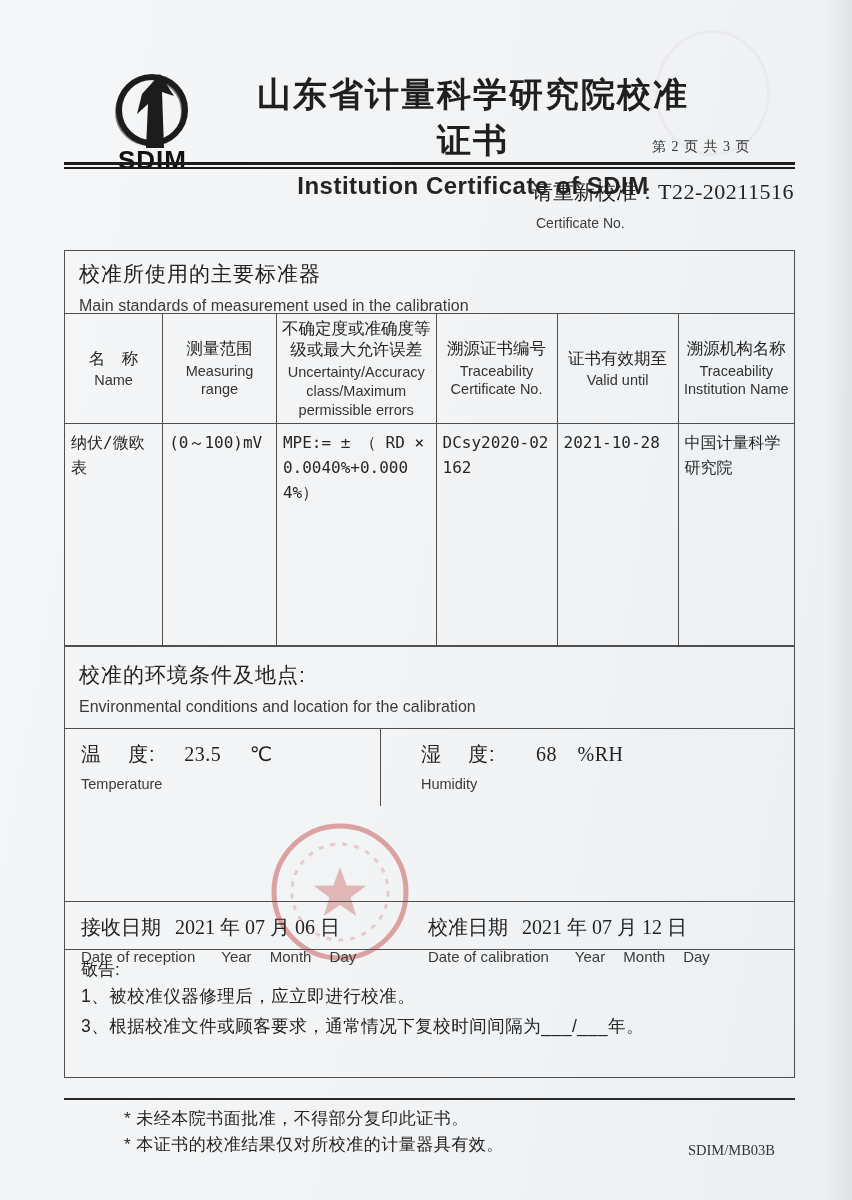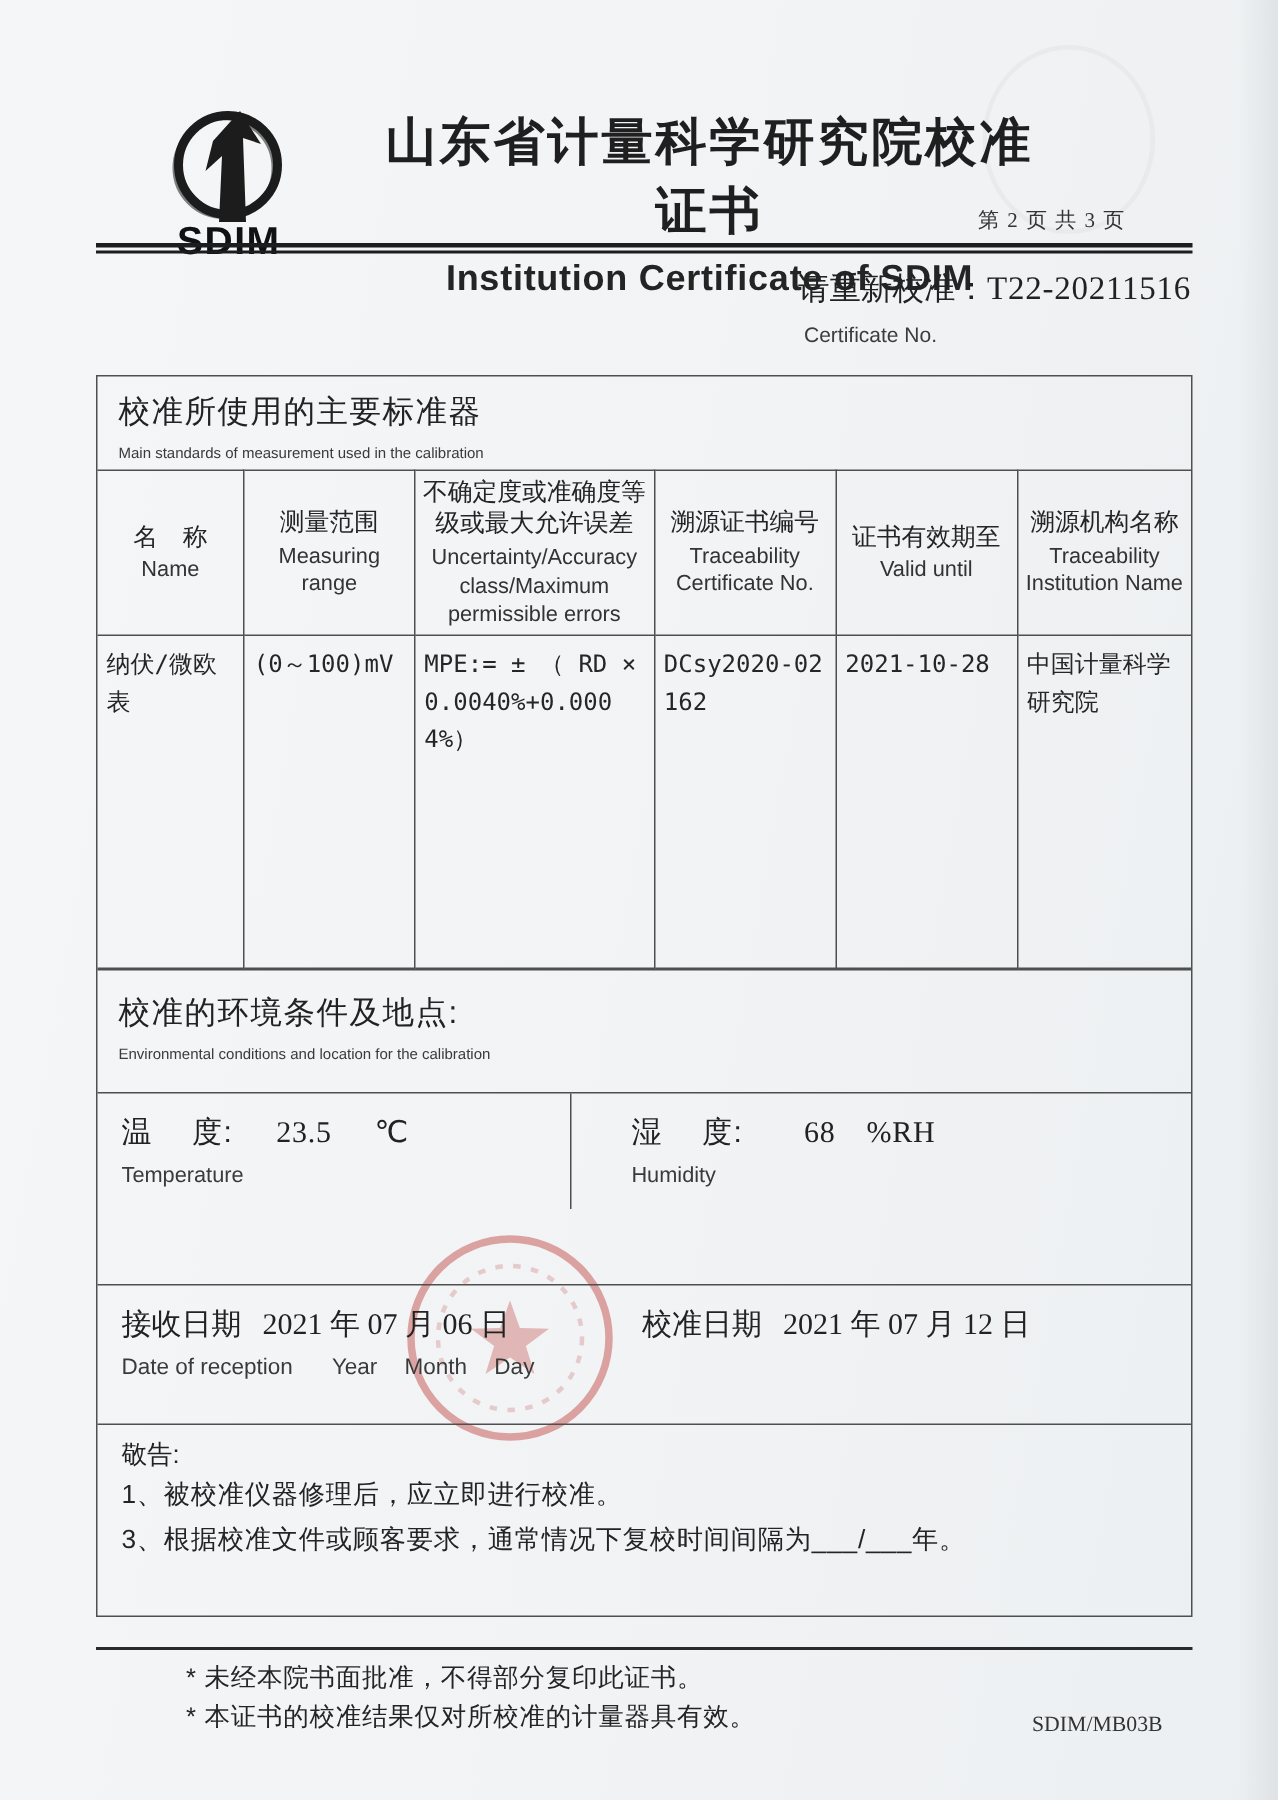--- a/index.html
+++ b/index.html
@@ -24,21 +24,21 @@
   .cert-no { position:absolute; left:532px; top:178px; }
   .cert-line { font-size:21px; color:#222; }
   .cert-line .val { font-family:"Liberation Serif","DejaVu Serif",serif; font-size:22px; letter-spacing:0.5px; }
   .cert-sub { margin-top:9px; margin-left:4px; font-size:14px; color:#3c3c3c; }
 
   
   .main-box { position:absolute; left:64px; top:250px; width:731px; height:828px;
               border:1.5px solid #4f4f4f; }
   .abs { position:absolute; left:0; right:0; }
   .sec-title-cn { font-size:21px; color:#222; letter-spacing:1px; }
-  .sec-title-en { margin-top:9px; font-size:10px; color:#3a3a3a; }
+  .sec-title-en { margin-top:9px; font-size:16px; color:#3a3a3a; }
 
   .sec-standards { top:0; height:62px; padding:9px 14px; }
 
   .std-table-wrap { top:62px; height:333px; }
   table.std { width:100%; height:100%; border-collapse:collapse; table-layout:fixed; }
   table.std th, table.std td { border:1px solid #4f4f4f; }
   table.std th:first-child, table.std td:first-child { border-left:none; }
   table.std th:last-child,  table.std td:last-child  { border-right:none; }
   table.std thead tr { height:93px; }
   table.std th { font-weight:400; vertical-align:middle; padding:4px 3px;
@@ -46,21 +46,21 @@
   table.std th .en { font-size:14.5px; color:#333; margin-top:2px; }
   table.std td { vertical-align:top; padding:7px 6px; font-size:16px; line-height:1.55;
                  font-family:"DejaVu Sans Mono","Liberation Mono",monospace;
                  word-break:break-all; color:#262626; }
 
   .sec-env { top:395px; height:82px; border-top:1px solid #4f4f4f; padding:14px 14px; }
 
   .split-row { display:flex; }
   .row-temp   { top:477px; height:78px; border-top:1px solid #4f4f4f; }
   .row-others { top:555px; height:62px; border-top:1px solid #4f4f4f; }
-  .row-dates  { top:605px; height:81px; border-top:1px solid #4f4f4f; }
+  .row-dates  { top:650px; height:81px; border-top:1px solid #4f4f4f; }
   .cell-l { width:43.2%; padding:12px 8px 0 16px; }
   .cell-r { width:56.8%; padding:12px 8px 0 40px; border-left:1px solid #4f4f4f; }
   .row-dates .cell-r { border-left:none; padding-left:48px; }
   .row-dates .cell-l { padding-left:16px; }
   .field-line { font-size:20px; color:#222; letter-spacing:1px; white-space:nowrap; }
   .field-line .gap { display:inline-block; width:26px; }
   .field-line .val { font-family:"Liberation Serif","DejaVu Serif",serif; letter-spacing:0.5px; }
   .field-sub { margin-top:8px; font-size:14.5px; color:#3a3a3a; letter-spacing:0; }
   .date-line { font-size:20px; color:#222; white-space:nowrap; }
   .date-line .dt { font-family:"Liberation Serif","DejaVu Serif",serif; margin-left:14px; }
@@ -210,20 +210,23 @@
           <span>接收日期</span><span class="dt">2021 年 07 月 06 日</span>
         </div>
         <div class="date-sub">
           <span>Date of reception</span><span class="units">Year Month Day</span>
         </div>
       </div>
       <div class="cell-r">
         <div class="date-line">
           <span>校准日期</span><span class="dt">2021 年 07 月 12 日</span>
         </div>
+        <div class="date-sub">
+          <span>Date of calibration</span><span class="units">Year Month Day</span>
+        </div>
       </div>
     </div>
 
     <div class="abs sec-notice">
       <div class="notice-title">敬告:</div>
       <div class="notice-item">1、被校准仪器修理后，应立即进行校准。</div>
       <div class="notice-item">3、根据校准文件或顾客要求，通常情况下复校时间间隔为___/___年。</div>
     </div>
   </div>
 

